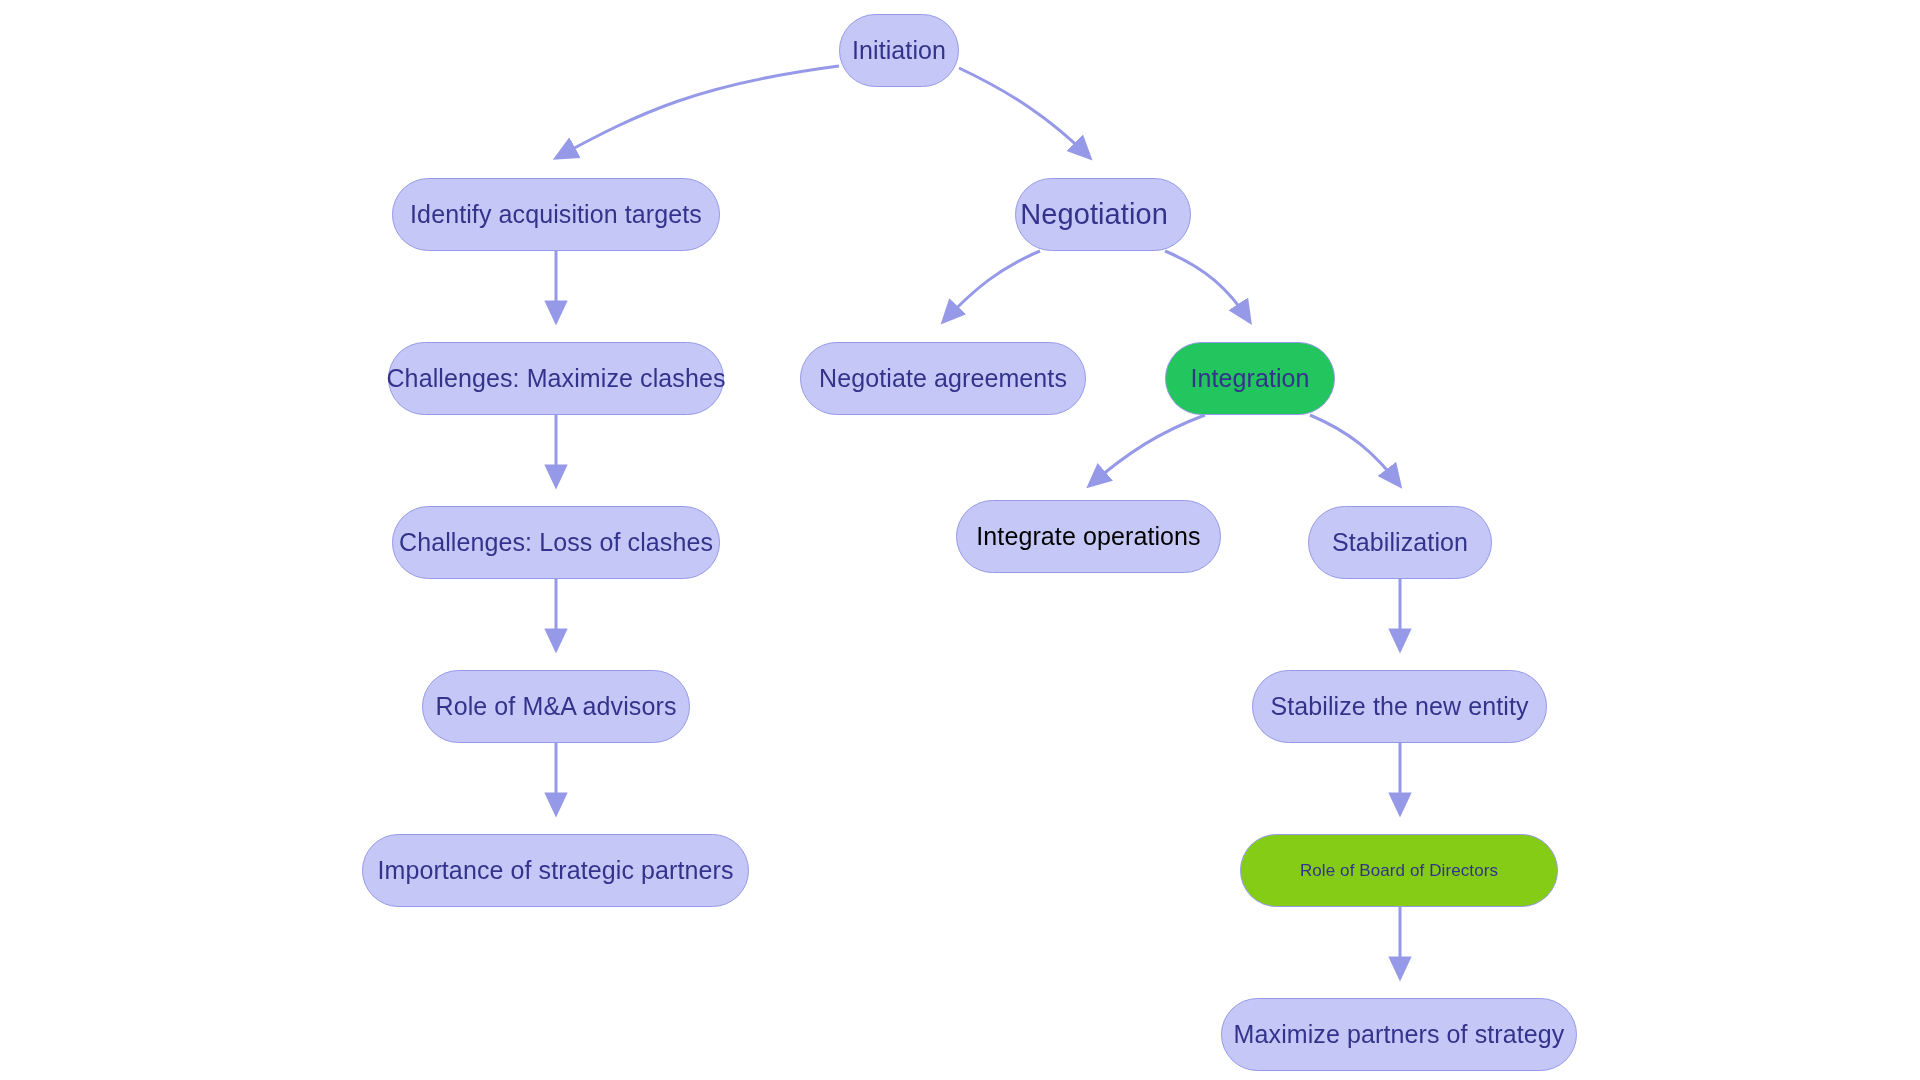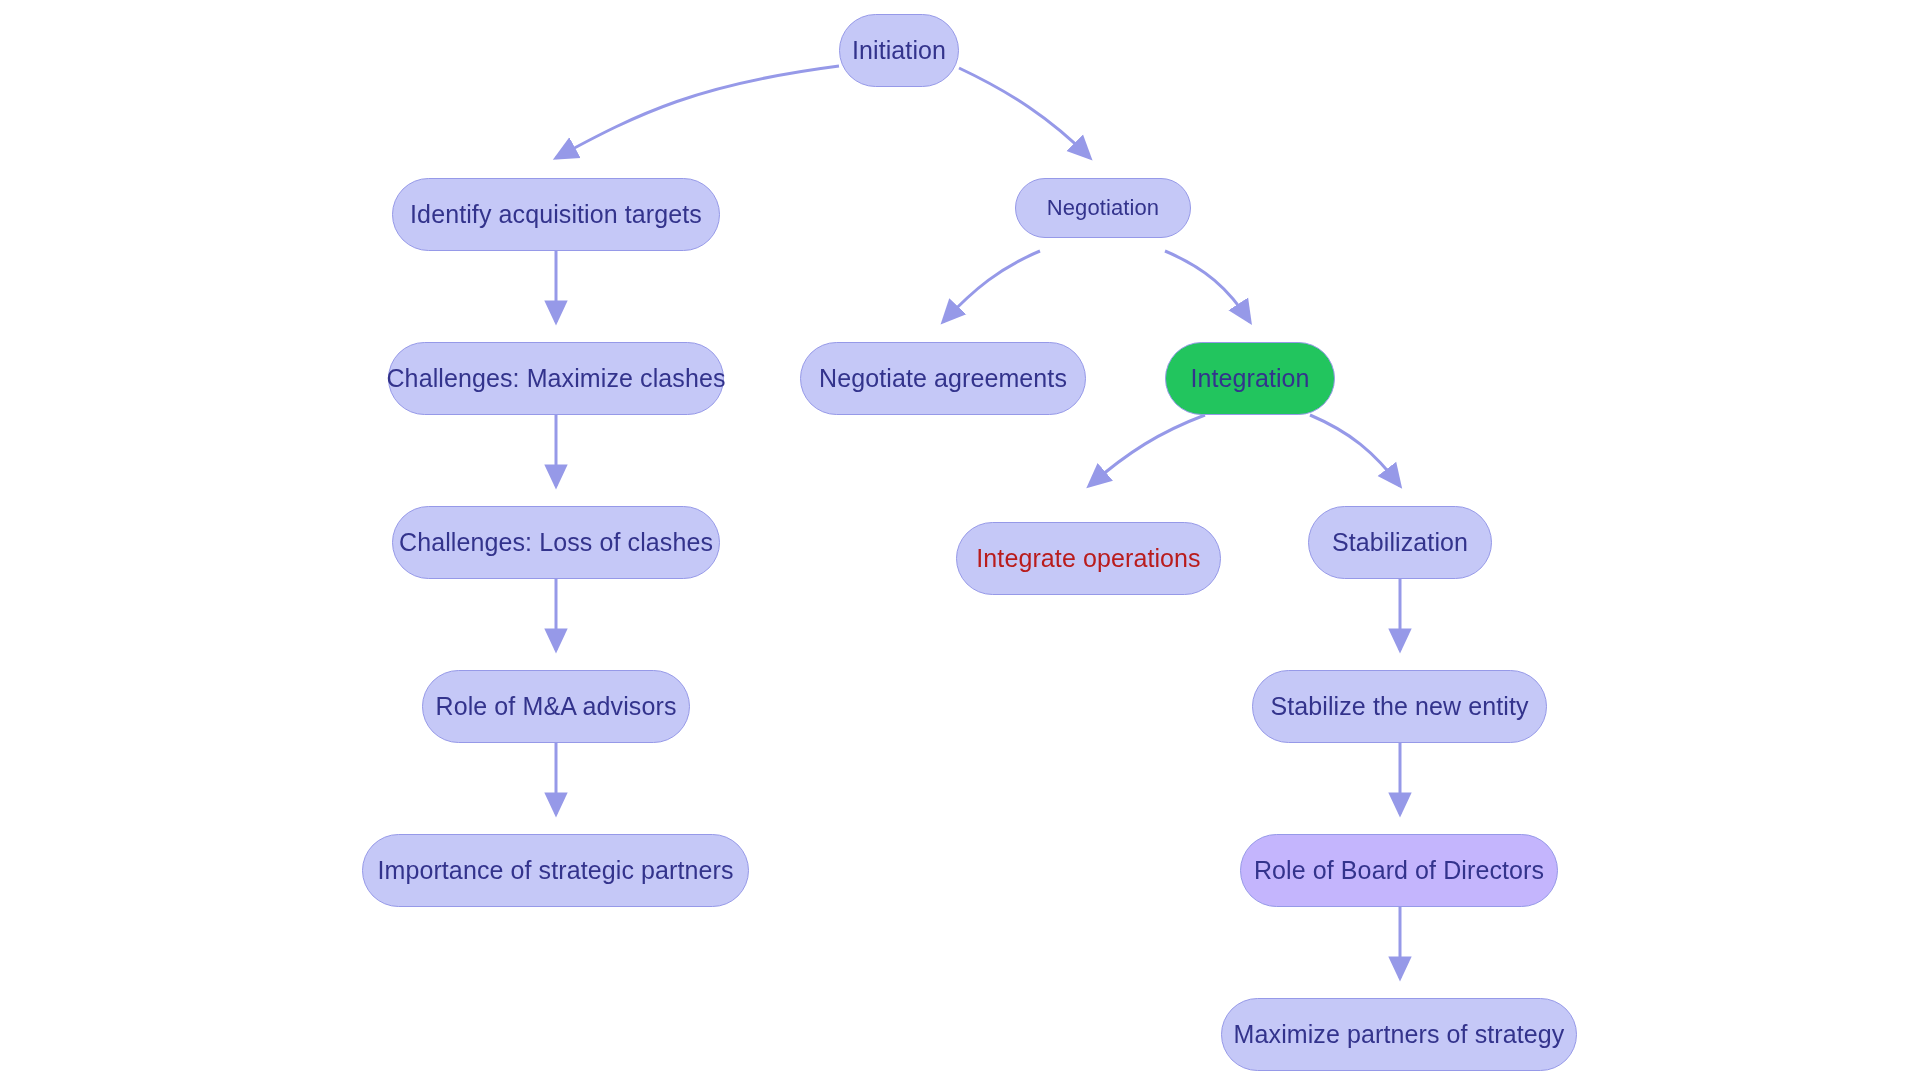--- a/index.html
+++ b/index.html
@@ -72,51 +72,51 @@
       </g>
   </svg>
 
   <div id="nodes">
       <div class="node" style="left: 839px; top: 14px; width: 120px; height: 73px; background: rgb(197, 200, 247); border-color: rgb(150, 153, 232); color: rgb(51, 51, 140); font-size: 25px;">
         <span class="node-label">Initiation</span>
       </div>
       <div class="node" style="left: 392px; top: 178px; width: 328px; height: 73px; background: rgb(197, 200, 247); border-color: rgb(150, 153, 232); color: rgb(51, 51, 140); font-size: 25px;">
         <span class="node-label">Identify acquisition targets</span>
       </div>
-      <div class="node" style="left: 1015px; top: 178px; width: 176px; height: 60px; background: rgb(197, 200, 247); border-color: rgb(150, 153, 232); color: rgb(51, 51, 140); font-size: 22px;">
+      <div class="node" style="left: 1015px; top: 178px; width: 176px; height: 73px; background: rgb(197, 200, 247); border-color: rgb(150, 153, 232); color: rgb(51, 51, 140); font-size: 29px; justify-content: flex-end;">
         <span class="node-label">Negotiation</span>
       </div>
       <div class="node" style="left: 388px; top: 342px; width: 336px; height: 73px; background: rgb(197, 200, 247); border-color: rgb(150, 153, 232); color: rgb(51, 51, 140); font-size: 25px;">
         <span class="node-label">Challenges: Maximize clashes</span>
       </div>
       <div class="node" style="left: 800px; top: 342px; width: 286px; height: 73px; background: rgb(197, 200, 247); border-color: rgb(150, 153, 232); color: rgb(51, 51, 140); font-size: 25px;">
         <span class="node-label">Negotiate agreements</span>
       </div>
       <div class="node" style="left: 1165px; top: 342px; width: 170px; height: 73px; background: #22c55e; border-color: rgb(150, 153, 232); color: rgb(51, 51, 140); font-size: 25px;">
         <span class="node-label">Integration</span>
       </div>
       <div class="node" style="left: 392px; top: 506px; width: 328px; height: 73px; background: rgb(197, 200, 247); border-color: rgb(150, 153, 232); color: rgb(51, 51, 140); font-size: 25px;">
         <span class="node-label">Challenges: Loss of clashes</span>
       </div>
-      <div class="node" style="left: 956px; top: 522px; width: 265px; height: 73px; background: rgb(197, 200, 247); border-color: rgb(150, 153, 232); color: #b91c1c; font-size: 25px;">
+      <div class="node" style="left: 956px; top: 500px; width: 265px; height: 73px; background: rgb(197, 200, 247); border-color: rgb(150, 153, 232); color: #000000; font-size: 25px;">
         <span class="node-label">Integrate operations</span>
       </div>
       <div class="node" style="left: 1308px; top: 506px; width: 184px; height: 73px; background: rgb(197, 200, 247); border-color: rgb(150, 153, 232); color: rgb(51, 51, 140); font-size: 25px; justify-content: center;">
         <span class="node-label">Stabilization</span>
       </div>
       <div class="node" style="left: 422px; top: 670px; width: 268px; height: 73px; background: rgb(197, 200, 247); border-color: rgb(150, 153, 232); color: rgb(51, 51, 140); font-size: 25px;">
         <span class="node-label">Role of M&amp;A advisors</span>
       </div>
       <div class="node" style="left: 1252px; top: 670px; width: 295px; height: 73px; background: rgb(197, 200, 247); border-color: rgb(150, 153, 232); color: rgb(51, 51, 140); font-size: 25px;">
         <span class="node-label">Stabilize the new entity</span>
       </div>
       <div class="node" style="left: 362px; top: 834px; width: 387px; height: 73px; background: rgb(197, 200, 247); border-color: rgb(150, 153, 232); color: rgb(51, 51, 140); font-size: 25px;">
         <span class="node-label">Importance of strategic partners</span>
       </div>
-      <div class="node" style="left: 1240px; top: 834px; width: 318px; height: 73px; background: #c4b5fd; border-color: rgb(150, 153, 232); color: rgb(51, 51, 140); font-size: 25px;">
+      <div class="node" style="left: 1240px; top: 834px; width: 318px; height: 73px; background: #84cc16; border-color: rgb(150, 153, 232); color: rgb(51, 51, 140); font-size: 17px;">
         <span class="node-label">Role of Board of Directors</span>
       </div>
       <div class="node" style="left: 1221px; top: 998px; width: 356px; height: 73px; background: rgb(197, 200, 247); border-color: rgb(150, 153, 232); color: rgb(51, 51, 140); font-size: 25px;">
         <span class="node-label">Maximize partners of strategy</span>
       </div>
     </div>
 
 </div>
 
 </body></html>

